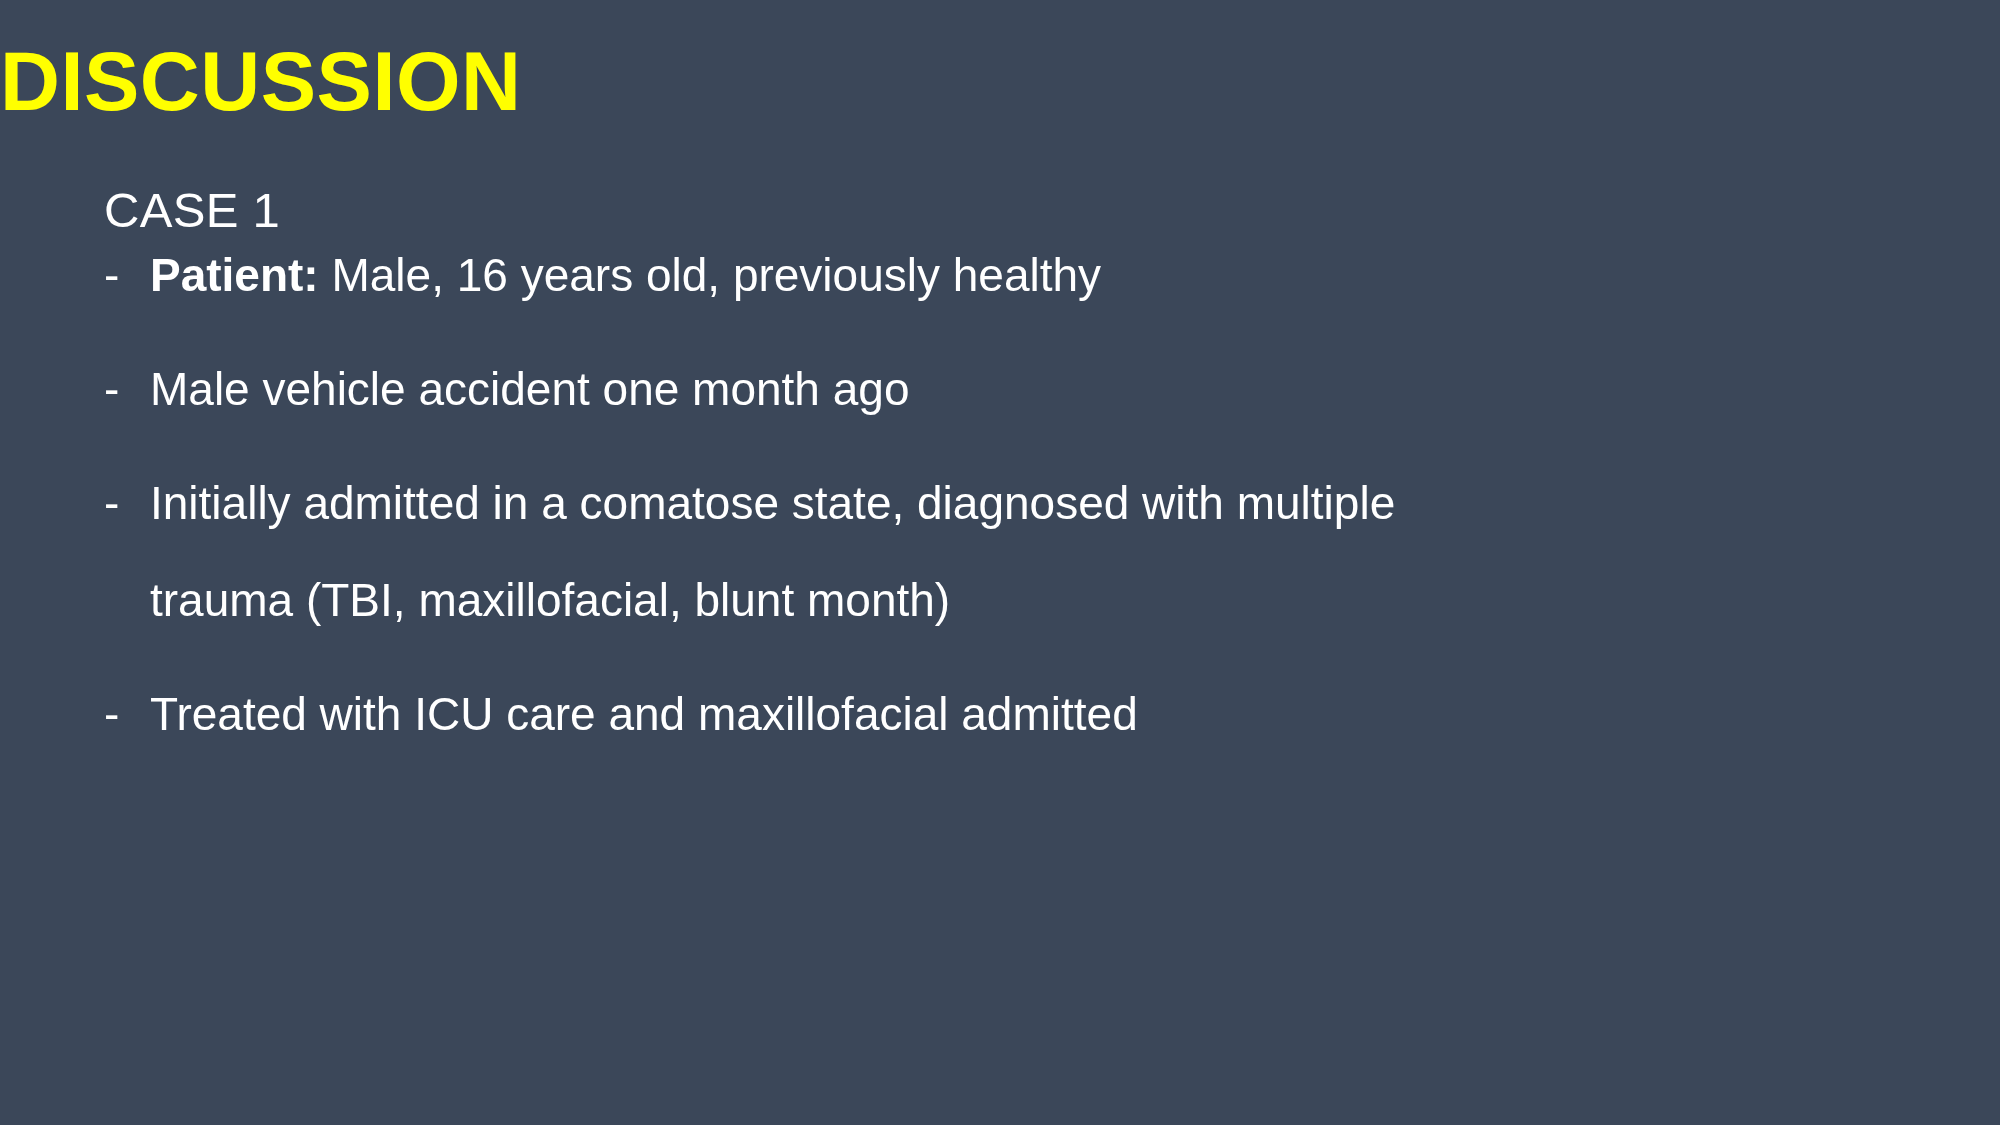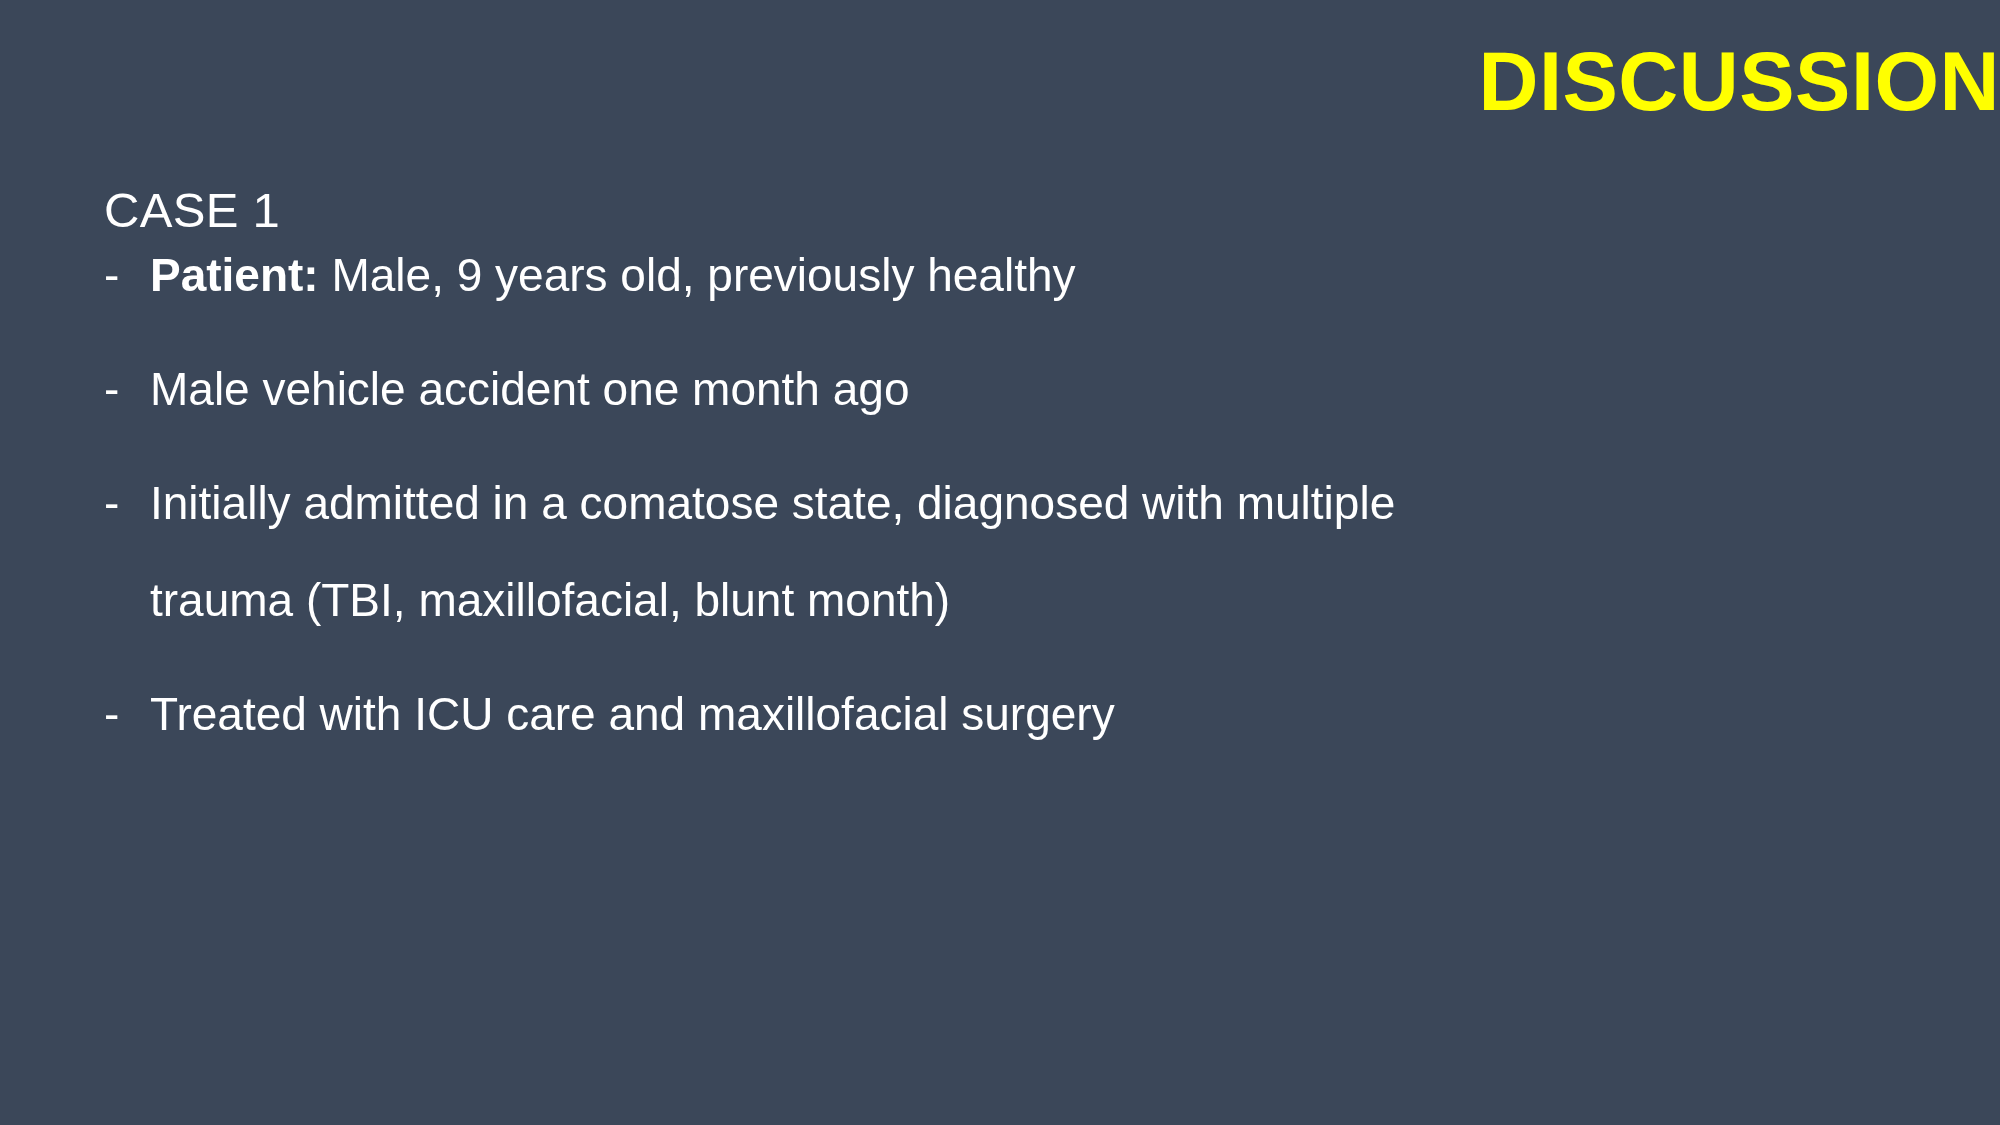--- a/index.html
+++ b/index.html
@@ -18,21 +18,21 @@
     width: 2000px;
     height: 1125px;
     background: #3b4759;
     box-sizing: border-box;
   }
   .slide-title {
     position: absolute;
     top: 36px;
     left: 0;
     width: 2000px;
-    text-align: right;
+    text-align: left;
     color: #ffff00;
     font-size: 83px;
     font-weight: bold;
     letter-spacing: 0.5px;
     line-height: 1.1;
   }
   .body-block {
     position: absolute;
     top: 182px;
     left: 104px;
@@ -94,21 +94,21 @@
 
   <div class="body-block">
 
     <div class="section-heading">CASE 1</div>
 
     <ul class="bullet-list">
 
       <li class="bullet-item">
         <span class="bullet-marker">-</span>
         <span class="bullet-text">
-          <span class="lead">Patient:</span><span> Male, 9 years old, previously healthy</span>
+          <span class="lead">Patient:</span><span> Male, 16 years old, previously healthy</span>
         </span>
       </li>
 
       <li class="bullet-item">
         <span class="bullet-marker">-</span>
         <span class="bullet-text">
           <span>Male vehicle accident one month ago</span>
         </span>
       </li>
 
@@ -116,19 +116,19 @@
         <span class="bullet-marker">-</span>
         <span class="bullet-text">
           <span>Initially admitted in a comatose state, diagnosed with multiple</span>
           <span class="bullet-cont">trauma (TBI, maxillofacial, blunt month)</span>
         </span>
       </li>
 
       <li class="bullet-item">
         <span class="bullet-marker">-</span>
         <span class="bullet-text">
-          <span>Treated with ICU care and maxillofacial surgery</span>
+          <span>Treated with ICU care and maxillofacial admitted</span>
         </span>
       </li>
 
     </ul>
   </div>
 </div>
 
 </body></html>

